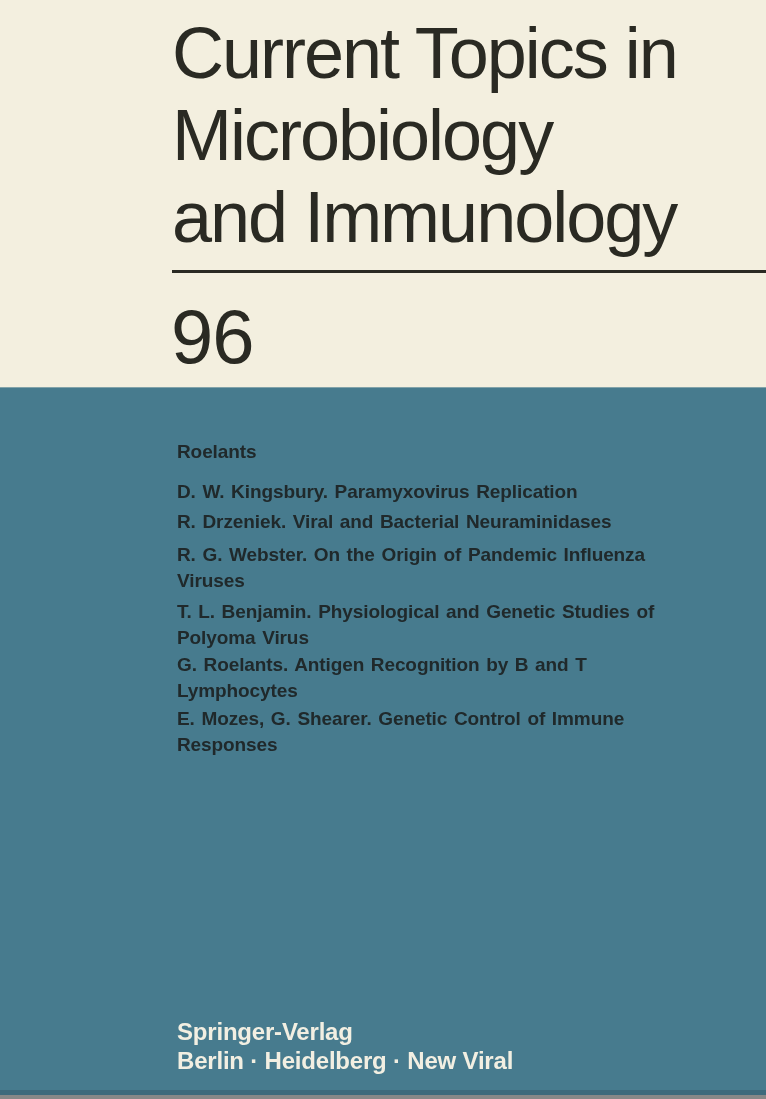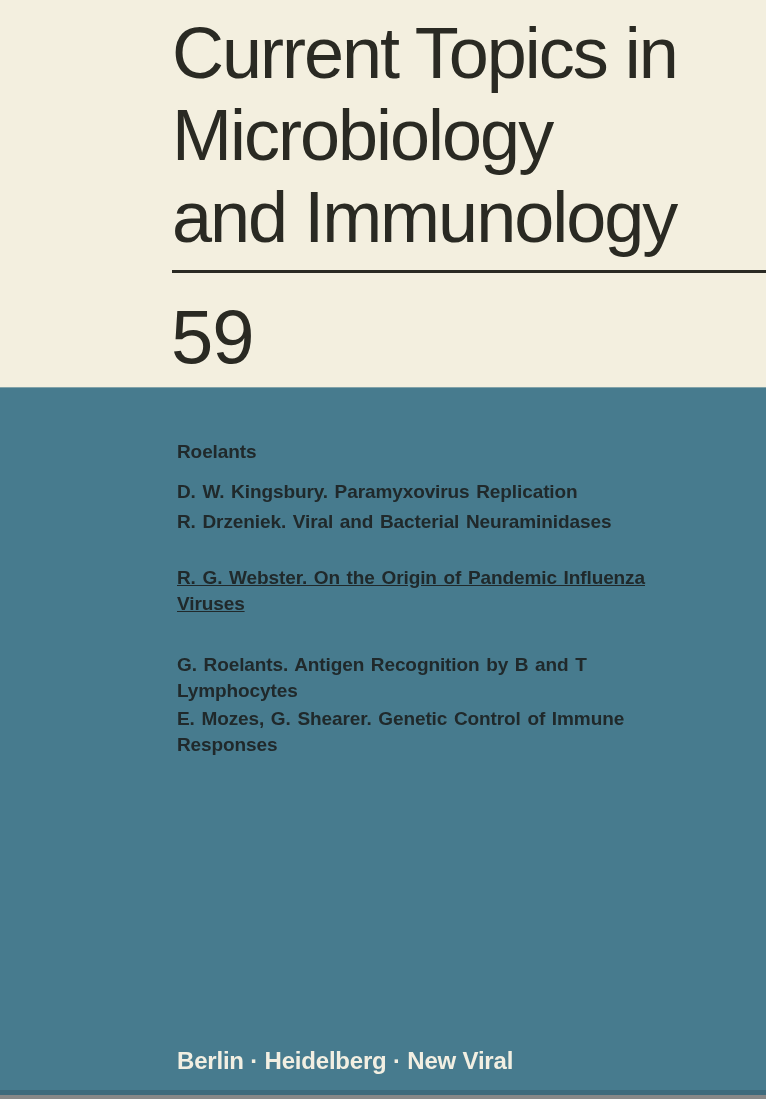--- a/index.html
+++ b/index.html
@@ -69,21 +69,21 @@
     line-height: 26px;
     font-weight: 700;
     letter-spacing: -0.1px;
     word-spacing: 1.5px;
     color: #20292b;
     white-space: pre-line;
   }
   .contents-heading { top: 439px; }
   .ci-0 { top: 479px; }
   .ci-1 { top: 509px; }
-  .ci-2 { top: 565px; text-decoration: underline; }
+  .ci-2 { top: 542px; }
   .ci-3 { top: 599px; }
   .ci-4 { top: 652px; }
   .ci-5 { top: 706px; }
   .publisher-name,
   .publisher-cities {
     position: absolute;
     left: 177px;
     font-size: 24px;
     line-height: 29px;
     font-weight: 700;
@@ -99,38 +99,41 @@
 <div id="cover">
 
   <div class="cream-panel"></div>
 
   <div class="series-title">Current Topics in
 Microbiology
 and Immunology</div>
 
   <div class="title-rule"></div>
 
-  <div class="volume-number">59</div>
+  <div class="volume-number">96</div>
 
   <div class="teal-panel"></div>
 
   <div class="contents-heading">Roelants</div>
 
   <div class="contents-item ci-1">R. Drzeniek. Viral and Bacterial Neuraminidases</div>
 
   <div class="contents-item ci-0">D. W. Kingsbury. Paramyxovirus Replication</div>
 
   <div class="contents-item ci-2">R. G. Webster. On the Origin of Pandemic Influenza
 Viruses</div>
 
+  <div class="contents-item ci-3">T. L. Benjamin. Physiological and Genetic Studies of
+Polyoma Virus</div>
 
   <div class="contents-item ci-4">G. Roelants. Antigen Recognition by B and T
 Lymphocytes</div>
 
   <div class="contents-item ci-5">E. Mozes, G. Shearer. Genetic Control of Immune
 Responses</div>
 
+  <div class="publisher-name">Springer-Verlag</div>
 
   <div class="publisher-cities">Berlin · Heidelberg · New Viral</div>
 
   <div class="bottom-edge"></div>
 
 </div>
 
 </body></html>

